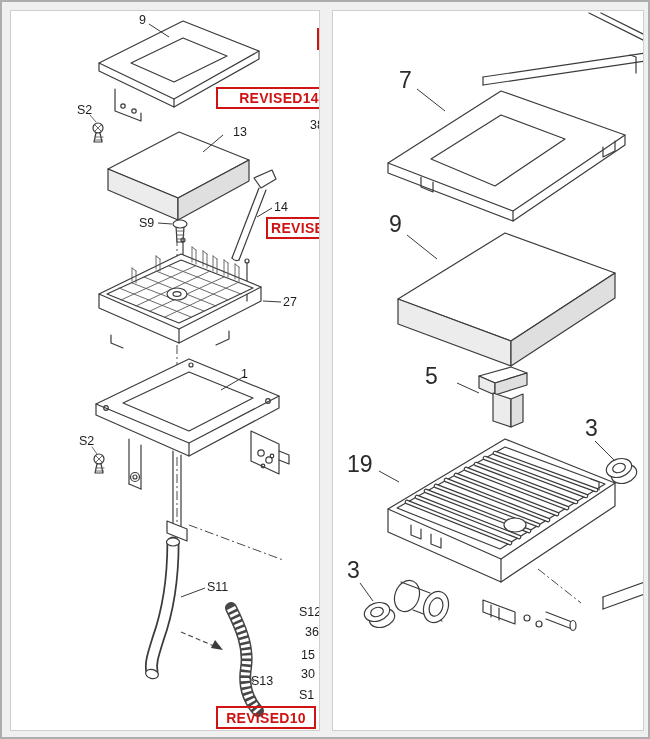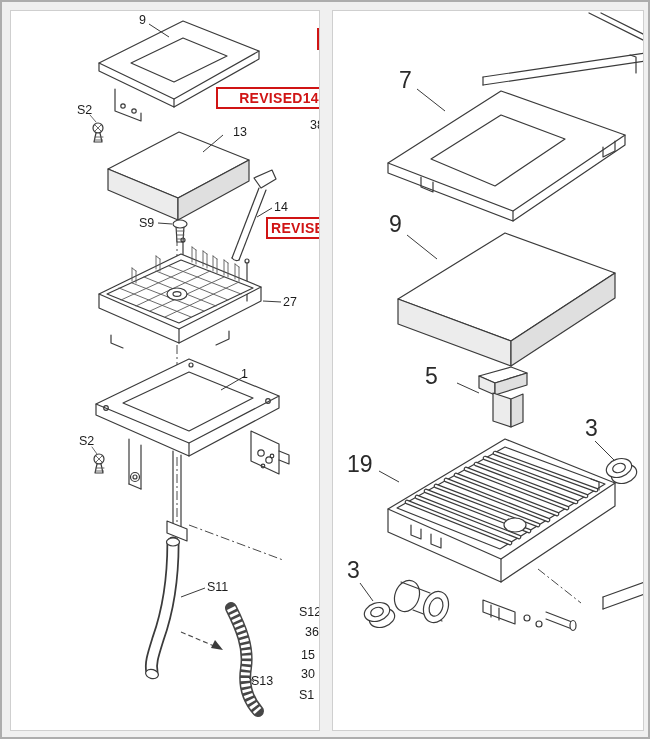--- a/index.html
+++ b/index.html
@@ -212,20 +212,21 @@
     <span class="lbl" style="left:240px;top:663px">S13</span>
 
     <span class="lbl" style="left:288px;top:594px">S12</span>
     <span class="lbl" style="left:294px;top:614px">36</span>
     <span class="lbl" style="left:290px;top:637px">15</span>
     <span class="lbl" style="left:290px;top:656px">30</span>
     <span class="lbl" style="left:288px;top:677px">S1</span>
 
     <div class="revised" style="left:205px;top:76px;width:126px;height:22px">REVISED14</div>
     <div class="revised clip" style="left:255px;top:206px;width:62px;height:22px">REVISED</div>
+    <div class="revised" style="left:205px;top:695px;width:100px;height:23px">REVISED10</div>
     <div class="revised" style="left:306px;top:17px;width:16px;height:22px"></div>
   </div>
 
   <div class="page right">
     <svg class="art" width="312" height="721" viewBox="0 0 312 721">
 
       <g>
         <line class="s" x1="150" y1="66" x2="312" y2="42"></line>
         <line class="s" x1="150" y1="74" x2="312" y2="50"></line>
         <line class="s" x1="150" y1="66" x2="150" y2="74"></line>

